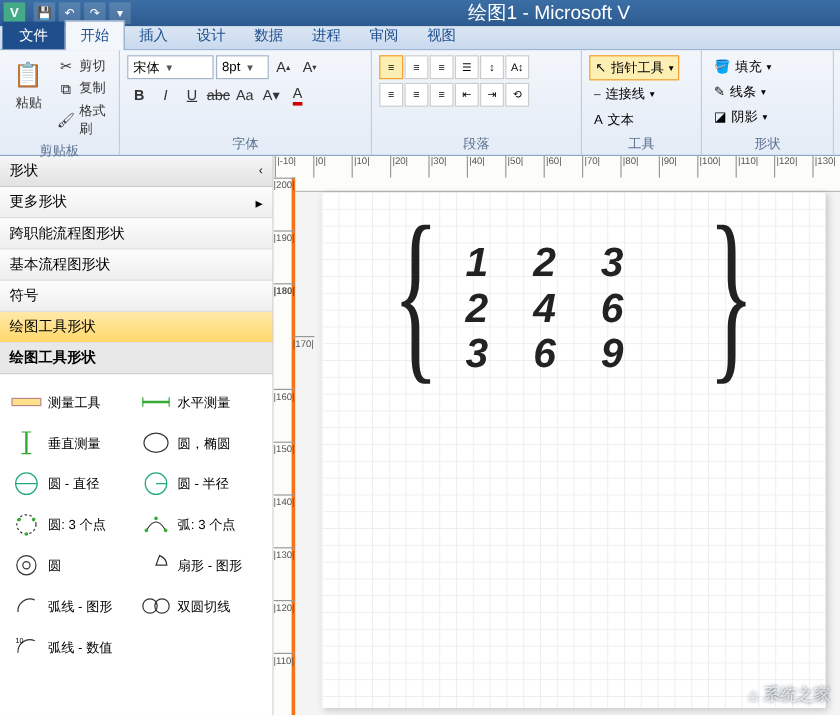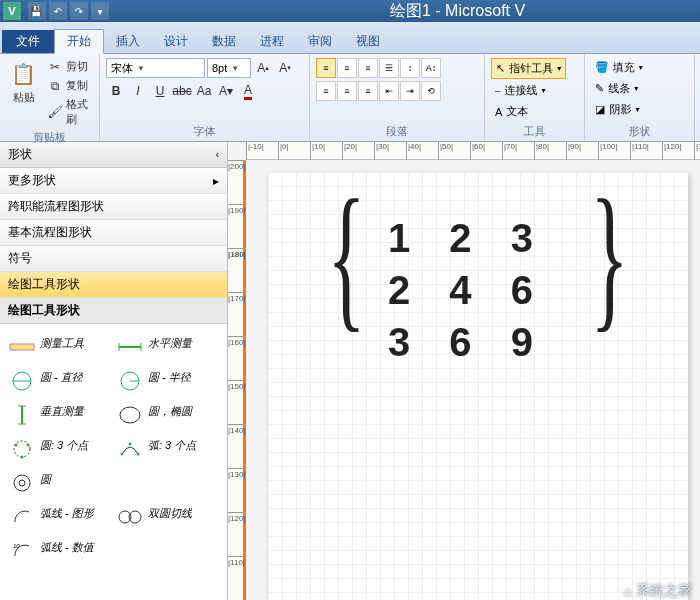--- a/index.html
+++ b/index.html
@@ -2,21 +2,21 @@
 <html><head>
 <meta charset="utf-8">
 <style>
 * { margin:0; padding:0; box-sizing:border-box; font-family:"Microsoft YaHei",SimSun,sans-serif; }
 body { width:700px; height:600px; background:#fff; overflow:hidden; font-size:12px; }
 .titlebar { height:22px; background:linear-gradient(#3b6ea5,#2c5a8f); display:flex; align-items:center; }
 .titlebar .appicon { width:18px; height:18px; background:#4a8; margin:0 3px; display:flex; align-items:center; justify-content:center; color:#fff; font-weight:bold; font-size:11px; }
 .qat { display:flex; gap:3px; margin-left:4px; }
 .qat-btn { width:18px; height:18px; background:rgba(255,255,255,0.15); display:flex; align-items:center; justify-content:center; color:#fff; font-size:10px; }
 .title-text { position:absolute; left:50%; transform:translateX(40px); color:#fff; font-size:16px; white-space:nowrap; }
-.ribbon-tabs { height:32px; background:linear-gradient(#dbe6f4,#c9d9ee); display:flex; align-items:end; border-bottom:1px solid #8ba6c7; }
+.ribbon-tabs { height:20px; background:linear-gradient(#dbe6f4,#c9d9ee); display:flex; align-items:end; border-bottom:1px solid #8ba6c7; }
 .file-tab { background:#1e4e8c; color:#fff; padding:3px 14px; font-size:12px; margin-left:2px; }
 .rtab { padding:3px 12px; font-size:12px; color:#1e4e8c; cursor:pointer; }
 .rtab.active { background:#f3f6fb; border:1px solid #8ba6c7; border-bottom:1px solid #f3f6fb; margin-bottom:-1px; }
 .ribbon { height:88px; background:linear-gradient(#f3f6fb,#e4ecf7); border-bottom:1px solid #8ba6c7; display:flex; }
 .rgroup { border-right:1px solid #c0cfdf; padding:4px 6px 2px; display:flex; flex-direction:column; justify-content:space-between; position:relative; }
 .rgroup-label { text-align:center; font-size:11px; color:#5a7090; padding-top:2px; }
 .rgroup-body { display:flex; align-items:flex-start; gap:4px; flex:1; }
 .bigbtn { display:flex; flex-direction:column; align-items:center; gap:2px; padding:2px 4px; font-size:11px; color:#333; }
 .bigbtn .ico { width:28px; height:28px; display:flex; align-items:center; justify-content:center; font-size:20px; }
 .smallbtns { display:flex; flex-direction:column; gap:2px; }
@@ -35,31 +35,31 @@
 .toolbtn { display:flex; align-items:center; gap:4px; padding:2px 4px; font-size:11px; }
 .toolbtn.active { background:#fdeeb3; border:1px solid #f0a030; }
 .workspace { display:flex; height:466px; }
 .shapes-panel { width:228px; background:#f0f0f0; border-right:1px solid #bbb; display:flex; flex-direction:column; }
 .sp-title { background:linear-gradient(#f6f6f6,#e2e2e2); padding:4px 8px; font-size:12px; border-bottom:1px solid #ccc; display:flex; justify-content:space-between; align-items:center; }
 .sp-cat { background:linear-gradient(#fdfdfd,#eee); padding:4px 8px; font-size:12px; border-bottom:1px solid #ddd; display:flex; justify-content:space-between; align-items:center; cursor:pointer; }
 .sp-cat.selected { background:linear-gradient(#ffe9a8,#ffd86b); }
 .sp-section { background:#e8e8e8; padding:4px 8px; font-size:12px; font-weight:bold; border-bottom:1px solid #ccc; }
 .shape-list { flex:1; overflow:auto; background:#fff; padding:6px 4px; }
 .shape-row { display:flex; }
-.shape-item { width:108px; display:flex; align-items:flex-start; gap:4px; padding:6px 4px; font-size:11px; cursor:pointer;font-style:italic; }
+.shape-item { width:108px; display:flex; align-items:center; gap:4px; padding:6px 4px; font-size:11px; cursor:pointer; }
 .shape-item .sicon { width:28px; height:22px; display:flex; align-items:center; justify-content:center; }
 .canvas-area { flex:1; background:#f4f4f4; position:relative; overflow:hidden; }
-.ruler-h { height:18px; background:#fcfcf8; border-bottom:1px solid #bbb; margin-left:18px; position:relative; font-size:8px; color:#555; }
+.ruler-h { height:30px; background:#fcfcf8; border-bottom:1px solid #bbb; margin-left:1px; position:relative; font-size:8px; color:#555; }
 .ruler-h .tick { position:absolute; top:0; height:18px; border-left:1px solid #999; padding-left:1px; }
 .ruler-v { width:18px; background:#fcfcf8; border-right:3px solid #f97316; position:absolute; left:0; top:18px; bottom:0; font-size:8px; color:#555; }
 .ruler-v .tick { position:absolute; left:0; width:18px; border-top:1px solid #999; padding-top:1px; text-align:right; padding-right:2px; }
 .page { position:absolute; left:40px; top:30px; width:420px; height:430px; background:#fff; box-shadow:2px 2px 6px rgba(0,0,0,0.2); }
 .grid { position:absolute; inset:0; background-image:linear-gradient(#eee 1px,transparent 1px),linear-gradient(90deg,#eee 1px,transparent 1px); background-size:14px 14px; }
 .bracket { position:absolute; font-size:160px; font-family:"Times New Roman",serif; color:#222; transform:scaleX(0.5); }
-.matrix { position:absolute; left:120px; top:40px; font-size:40px; font-weight:600; color:#222; letter-spacing:14px; line-height:52px; font-family:Arial,sans-serif; }
+.matrix { position:absolute; left:120px; top:40px; font-size:34px; font-weight:600; color:#222; letter-spacing:14px; line-height:38px; font-family:Arial,sans-serif;font-style:italic; }
 .watermark { position:absolute; right:8px; bottom:8px; color:rgba(255,255,255,0.7); font-size:14px; text-shadow:0 0 3px #345; display:flex; align-items:center; gap:4px; }
 svg { display:block; }
 </style>
 </head>
 <body>
 
 <div class="titlebar">
   <div class="appicon">V</div>
   <div class="qat">
     <div class="qat-btn">💾</div>
@@ -104,21 +104,21 @@
           </div>
       </div>
     </div>
     <div class="rgroup-label">剪贴板</div>
   </div>
 
   <div class="rgroup" style="width:210px">
     <div class="rgroup-body">
       <div class="fontbox">
         <div class="fontrow">
-          <div class="combo" style="width:99px">
+          <div class="combo" style="width:72px">
               <span>宋体</span>
               <span class="dd">▼</span>
             </div>
           <div class="combo" style="width:44px">
               <span>8pt</span>
               <span class="dd">▼</span>
             </div>
           <div class="fbtn">A<sup style="font-size:7px">▴</sup></div>
           <div class="fbtn">A<sup style="font-size:7px">▾</sup></div>
         </div>
@@ -258,40 +258,20 @@
                 <line x1="2" y1="3" x2="2" y2="11" stroke="#3a3"></line>
                 <line x1="24" y1="3" x2="24" y2="11" stroke="#3a3"></line>
               </svg>
             </span>
             <span>水平测量</span>
           </div>
       </div>
       <div class="shape-row">
         <div class="shape-item">
             <span class="sicon">
-              <svg width="22" height="22">
-                <circle cx="11" cy="11" r="9" fill="none" stroke="#2a7"></circle>
-                <line x1="2" y1="11" x2="20" y2="11" stroke="#2a7"></line>
-              </svg>
-            </span>
-            <span>圆 - 直径</span>
-          </div>
-        <div class="shape-item">
-            <span class="sicon">
-              <svg width="22" height="22">
-                <circle cx="11" cy="11" r="9" fill="none" stroke="#2a7"></circle>
-                <line x1="11" y1="11" x2="20" y2="11" stroke="#2a7"></line>
-              </svg>
-            </span>
-            <span>圆 - 半径</span>
-          </div>
-      </div>
-      <div class="shape-row">
-        <div class="shape-item">
-            <span class="sicon">
               <svg width="14" height="22">
                 <line x1="7" y1="2" x2="7" y2="20" stroke="#3a3" stroke-width="2"></line>
                 <line x1="3" y1="2" x2="11" y2="2" stroke="#3a3"></line>
                 <line x1="3" y1="20" x2="11" y2="20" stroke="#3a3"></line>
               </svg>
             </span>
             <span>垂直测量</span>
           </div>
         <div class="shape-item">
             <span class="sicon">
@@ -299,20 +279,40 @@
                 <ellipse cx="12" cy="10" rx="10" ry="8" fill="none" stroke="#333"></ellipse>
               </svg>
             </span>
             <span>圆，椭圆</span>
           </div>
       </div>
       <div class="shape-row">
         <div class="shape-item">
             <span class="sicon">
               <svg width="22" height="22">
+                <circle cx="11" cy="11" r="9" fill="none" stroke="#2a7"></circle>
+                <line x1="2" y1="11" x2="20" y2="11" stroke="#2a7"></line>
+              </svg>
+            </span>
+            <span>圆 - 直径</span>
+          </div>
+        <div class="shape-item">
+            <span class="sicon">
+              <svg width="22" height="22">
+                <circle cx="11" cy="11" r="9" fill="none" stroke="#2a7"></circle>
+                <line x1="11" y1="11" x2="20" y2="11" stroke="#2a7"></line>
+              </svg>
+            </span>
+            <span>圆 - 半径</span>
+          </div>
+      </div>
+      <div class="shape-row">
+        <div class="shape-item">
+            <span class="sicon">
+              <svg width="22" height="22">
                 <circle cx="11" cy="11" r="8" fill="none" stroke="#333" stroke-dasharray="2"></circle>
                 <circle cx="5" cy="7" r="1.5" fill="#3a3"></circle>
                 <circle cx="17" cy="7" r="1.5" fill="#3a3"></circle>
                 <circle cx="11" cy="19" r="1.5" fill="#3a3"></circle>
               </svg>
             </span>
             <span>圆: 3 个点</span>
           </div>
         <div class="shape-item">
             <span class="sicon">
@@ -328,20 +328,28 @@
       </div>
       <div class="shape-row">
         <div class="shape-item">
             <span class="sicon">
               <svg width="22" height="22">
                 <circle cx="11" cy="11" r="8" fill="none" stroke="#333"></circle>
                 <circle cx="11" cy="11" r="3" fill="none" stroke="#333"></circle>
               </svg>
             </span>
             <span>圆</span>
+          </div>
+        <div class="shape-item">
+            <span class="sicon">
+              <svg width="22" height="22">
+                <path d="M11 11 L20 11 A9 9 0 0 0 14 3 Z" fill="none" stroke="#333"></path>
+              </svg>
+            </span>
+            <span>扇形 - 图形</span>
           </div>
       </div>
       <div class="shape-row">
         <div class="shape-item">
             <span class="sicon">
               <svg width="22" height="22">
                 <path d="M4 16 A10 10 0 0 1 18 6" fill="none" stroke="#333"></path>
               </svg>
             </span>
             <span>弧线 - 图形</span>
@@ -385,21 +393,21 @@
         <div class="tick" style="left: 320px;">|90|</div>
         <div class="tick" style="left: 352px;">|100|</div>
         <div class="tick" style="left: 384px;">|110|</div>
         <div class="tick" style="left: 416px;">|120|</div>
         <div class="tick" style="left: 448px;">|130|</div>
       </div>
     <div class="ruler-v" id="ruler-v">
         <div class="tick" style="top: 0px;">|200|</div>
         <div class="tick" style="top: 44px;">|190|</div>
         <div class="tick" style="top: 88px; font-weight: bold;">|180|</div>
-        <div class="tick" style="top: 132px;">|170|</div>
+        <div class="tick" style="top: 132px; margin-left: 16px;">|170|</div>
         <div class="tick" style="top: 176px;">|160|</div>
         <div class="tick" style="top: 220px;">|150|</div>
         <div class="tick" style="top: 264px;">|140|</div>
         <div class="tick" style="top: 308px;">|130|</div>
         <div class="tick" style="top: 352px;">|120|</div>
         <div class="tick" style="top: 396px;">|110|</div>
       </div>
     <div class="page">
       <div class="grid"></div>
       <div class="bracket" style="left:40px; top:-8px">{</div>

